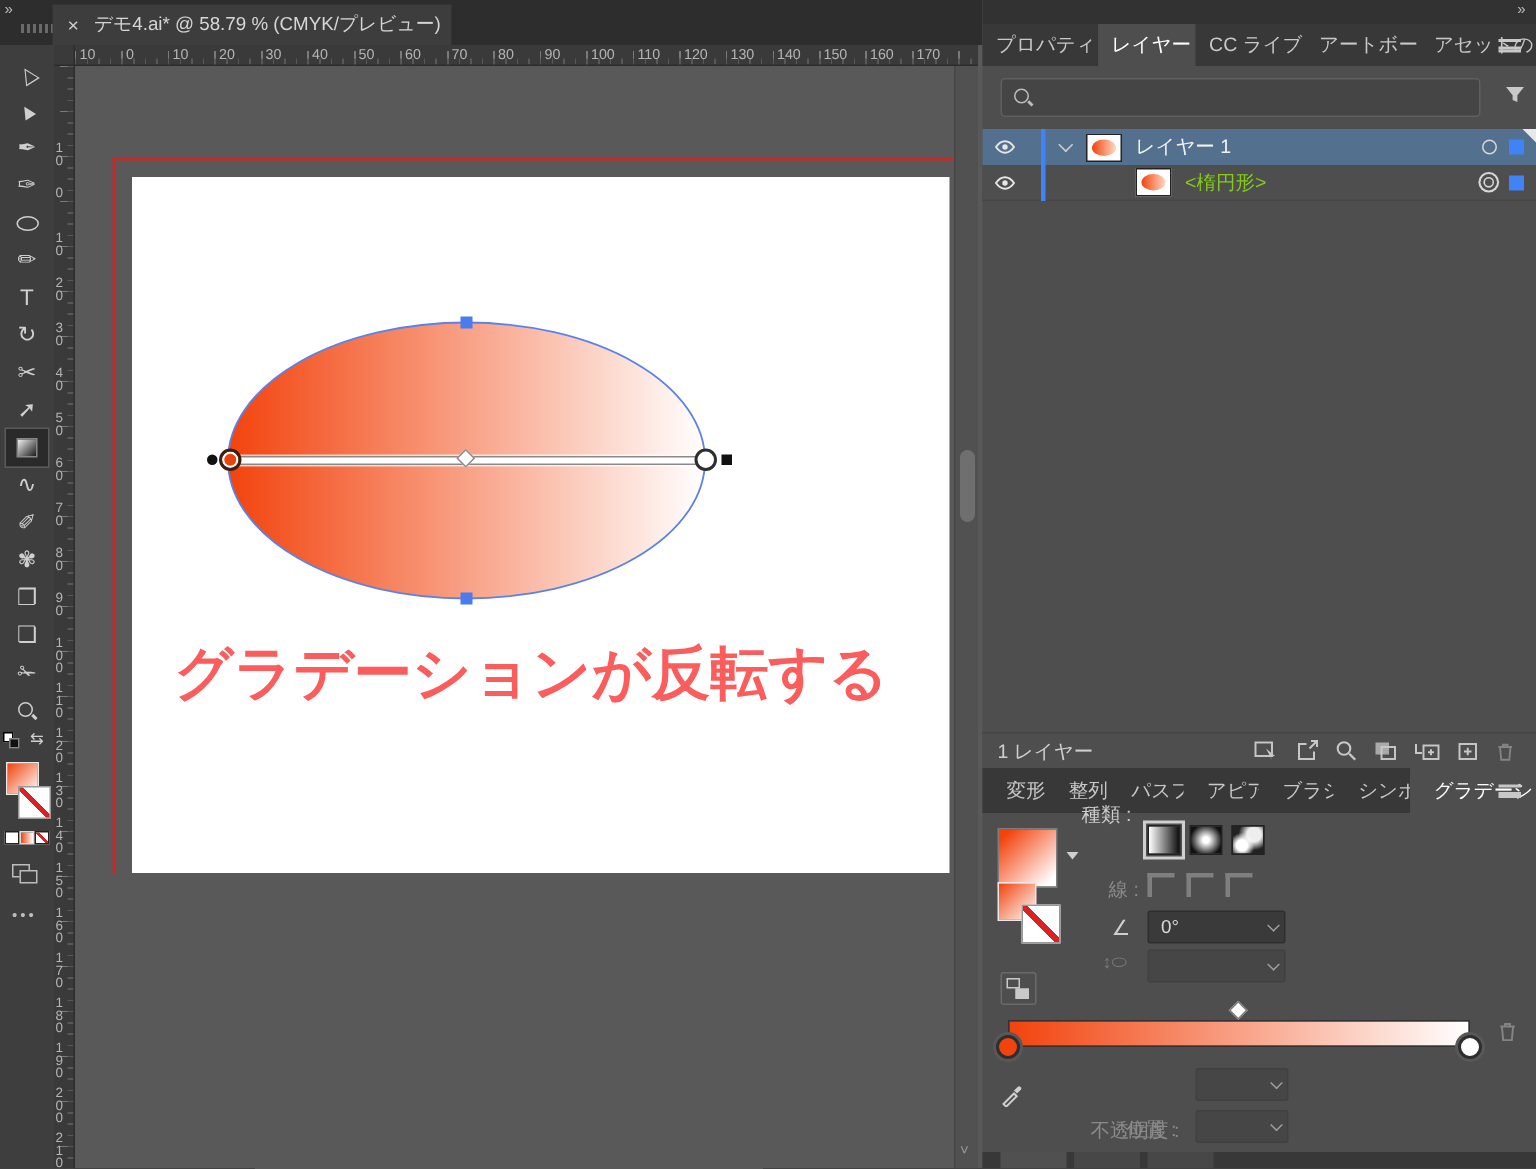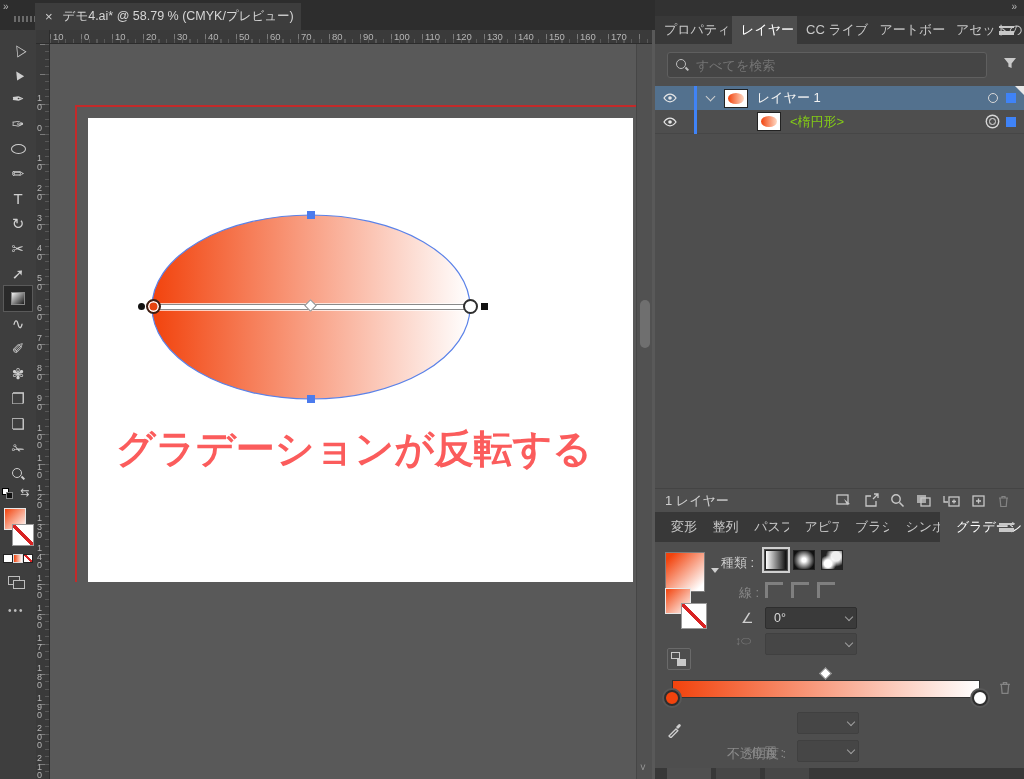--- a/index.html
+++ b/index.html
@@ -376,21 +376,20 @@
     <div class="ptab">プロパティ</div>
         <div class="ptab active">レイヤー</div>
         <div class="ptab">CC ライブ</div>
         <div class="ptab">アートボー</div>
         <div class="ptab">アセットの</div>
       </div>
     <span class="burger b1"></span>
 
     <div class="searchrow">
       <span class="i-mag"></span>
-      <input placeholder="すべてを検索" style="">
     </div>
     <svg class="abs funnel" width="16" height="14" viewBox="0 0 14 14">
       <path d="M1 2h12L8.6 7.5V12l-3.2-1.3V7.5z" fill="#c9c9c9"></path>
     </svg>
 
     <div class="lrow lrow1">
       <svg class="eye" width="14" height="14" viewBox="0 0 14 14">
         <path d="M1 7s2.6-3.8 6-3.8S13 7 13 7s-2.6 3.8-6 3.8S1 7 1 7z" fill="none" stroke="#e6e6e6" stroke-width="1.3"></path>
         <circle cx="7" cy="7" r="1.8" fill="#e6e6e6"></circle>
       </svg>
@@ -462,21 +461,21 @@
         <div class="ptab">パスフ</div>
         <div class="ptab">アピア</div>
         <div class="ptab">ブラシ</div>
         <div class="ptab">シンボ</div>
         <div class="ptab active">グラデーション</div>
       </div>
     <span class="burger b2"></span>
 
     <div class="gswatch"></div>
     <div class="gsw-arrow"></div>
-    <div class="glabel" style="left:66px; top:554px;">種類 :</div>
+    <div class="glabel" style="left:66px; top:534px;">種類 :</div>
     <div class="gtypes">
 
     <span class="gtype active k-linear"></span>
         <span class="gtype k-radial"></span>
         <span class="gtype k-freeform"></span>
       </div>
     <div class="fsmini">
       <i class="f"></i>
       <i class="s">
           <i class="slash"></i>

